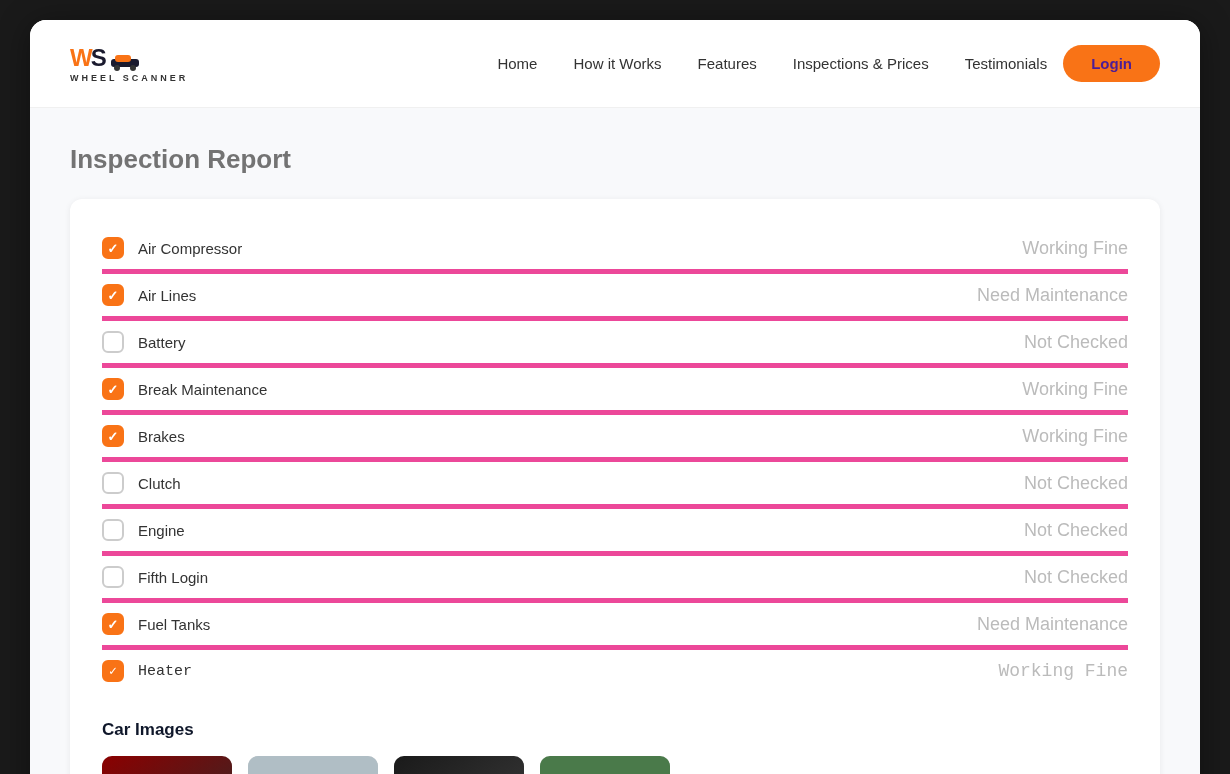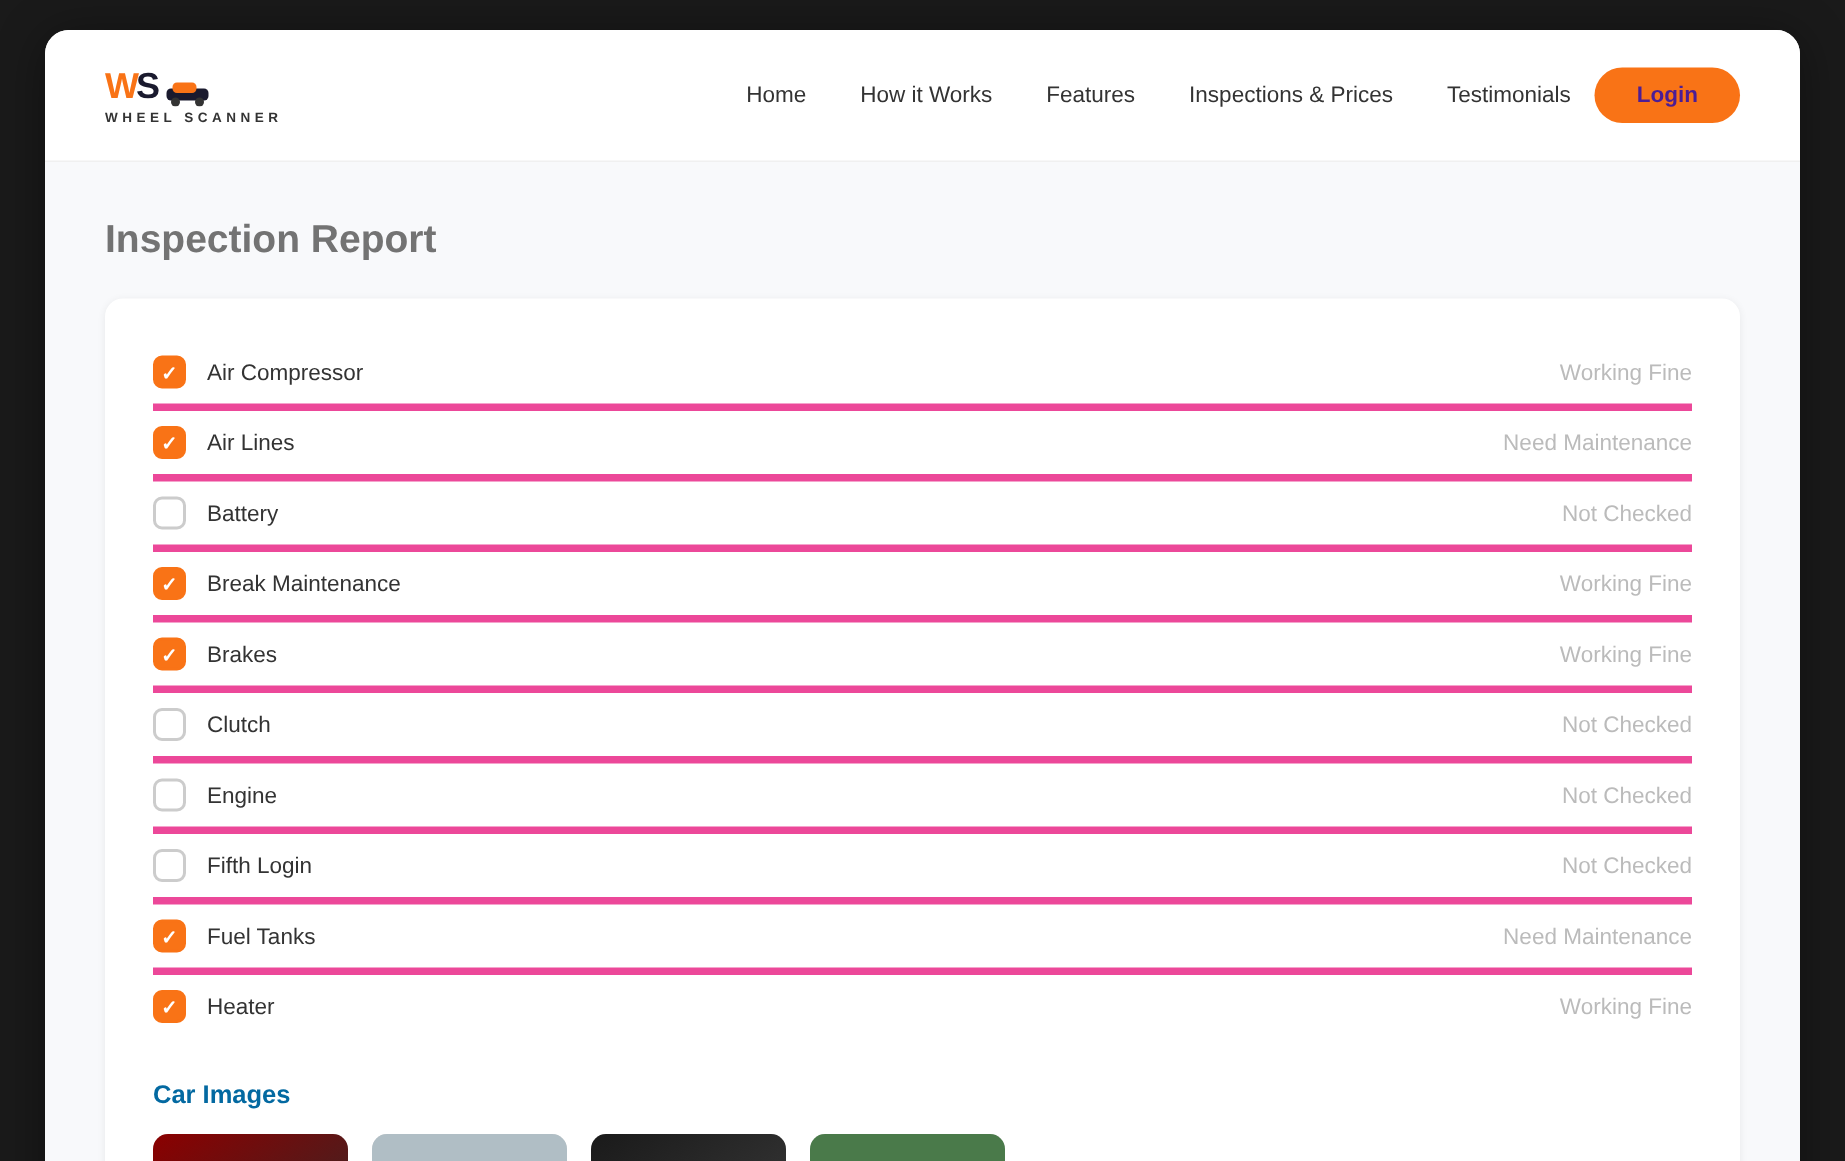--- a/index.html
+++ b/index.html
@@ -123,21 +123,21 @@
       flex-direction: column;
       gap: 0;
     }
     .inspection-item {
       display: flex;
       align-items: center;
       justify-content: space-between;
       padding: 10px 0;
       border-bottom: 5px solid #ec4899;
     }
-    .inspection-item:last-child { border-bottom: none; }
+    .inspection-item:last-child { border-bottom: none; font-family: Liberation Mono, monospace; }
     .item-left {
       display: flex;
       align-items: center;
       gap: 14px;
     }
     .checkbox {
       width: 22px;
       height: 22px;
       border-radius: 6px;
       border: 2px solid #ddd;
@@ -159,32 +159,32 @@
     .checkbox.unchecked {
       background: #fff;
       border-color: #ccc;
     }
     .item-name {
       font-size: 15px;
       color: #333;
       font-weight: 400;
     }
     .item-status {
-      font-size: 15px;
+      font-size: 18px;
       color: #bbb;
       font-weight: 400;
     }
     
     .car-images-section {
       margin-top: 28px;
     }
     .car-images-title {
       font-size: 17px;
       font-weight: 600;
-      color: #0369a1;
+      color: #0f172a;
       margin-bottom: 16px;
     }
     .car-images-grid {
       display: flex;
       gap: 16px;
     }
     .car-image-card {
       width: 130px;
       height: 95px;
       border-radius: 10px;

